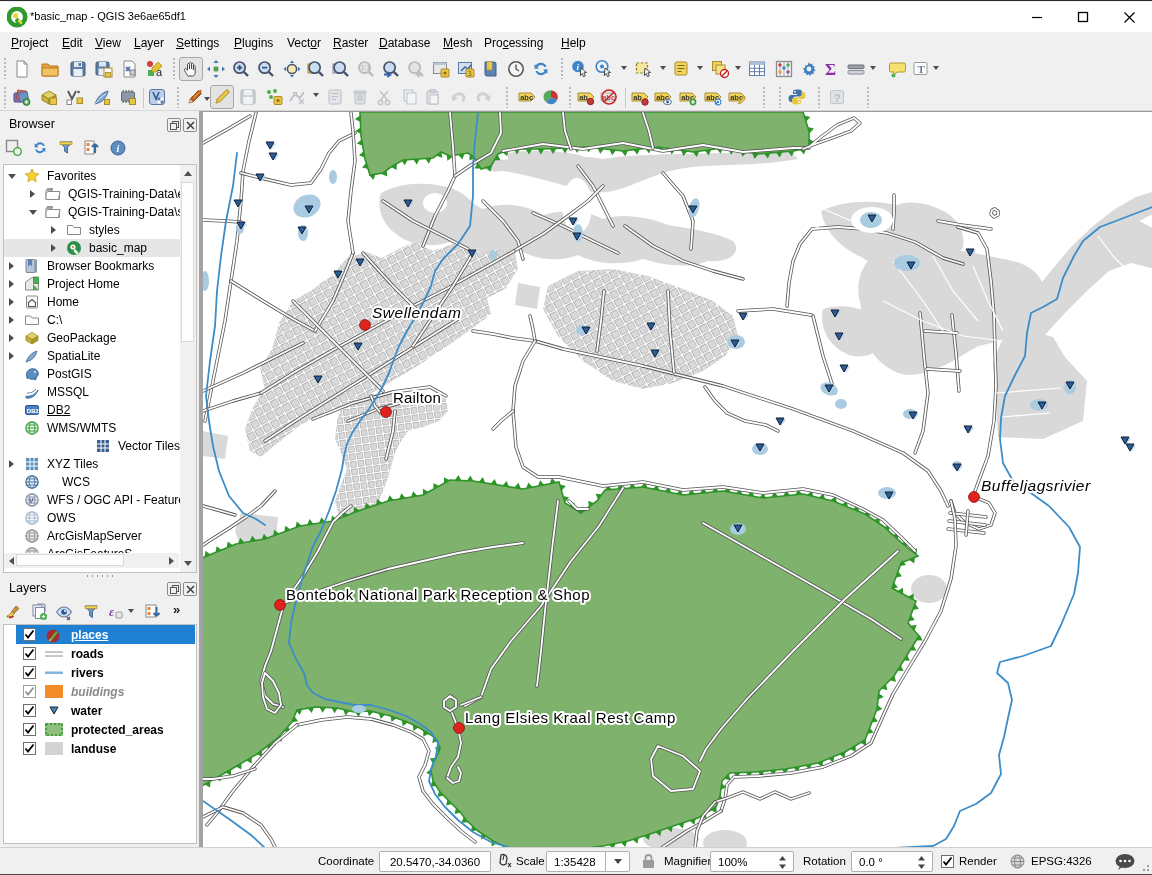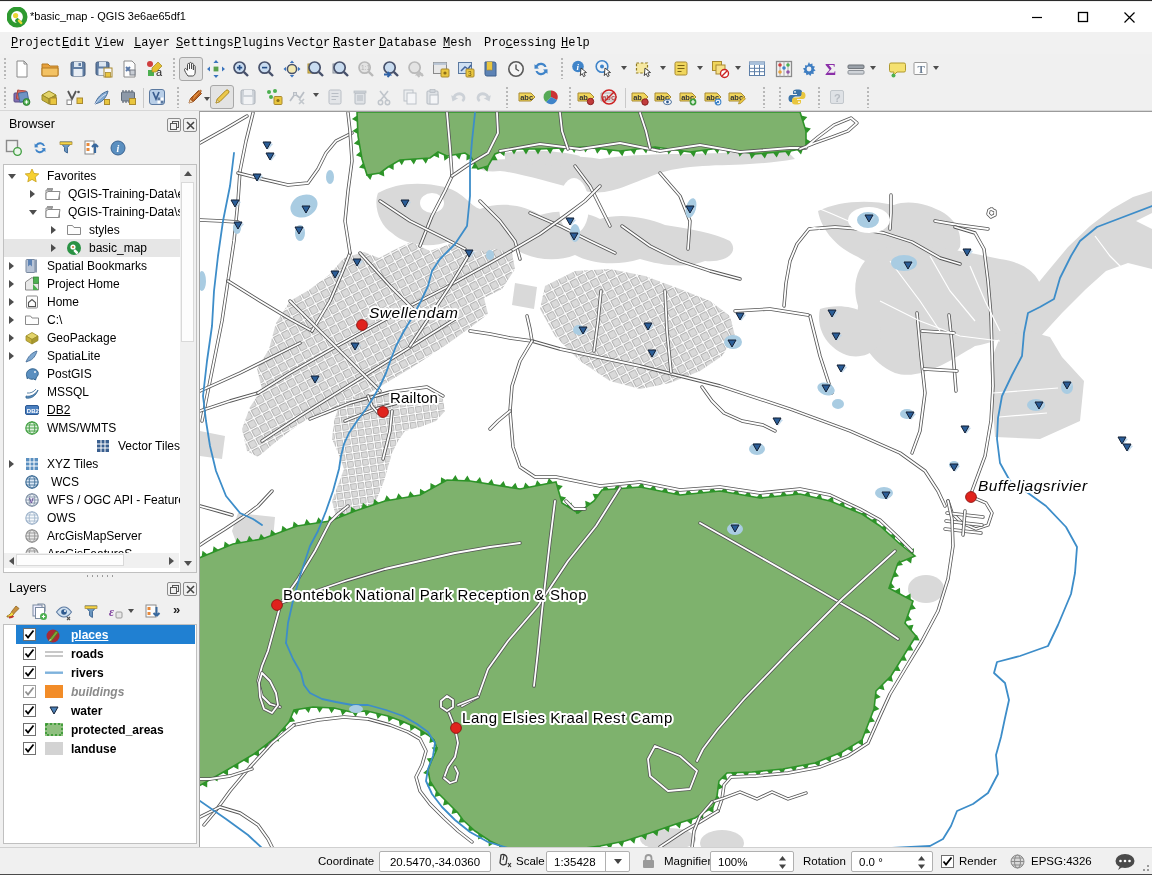--- a/index.html
+++ b/index.html
@@ -5,21 +5,21 @@
 * { margin:0; padding:0; box-sizing:border-box; }
 html,body { width:1152px; height:875px; overflow:hidden; font-family:"Liberation Sans",sans-serif; background:#f0f0f0; }
 #win { position:relative; width:1152px; height:875px; border-top:1px solid #2b2b2b; background:#f0f0f0; }
 
 #titlebar { position:absolute; left:0; top:1px; width:1152px; height:30px; background:#ffffff; }
 #titlebar .title { position:absolute; left:30px; top:8px; font-size:11px; color:#000; }
 #winbtns { position:absolute; right:0; top:0; height:30px; display:flex; }
 .wb { width:46px; height:30px; display:flex; align-items:center; justify-content:center; }
 
 #menubar { position:absolute; left:0; top:31px; width:1152px; height:22px; background:#f1f1f1; font-size:12px; color:#000; }
-#menubar span { position:absolute; top:4px;font-family:Liberation Mono, monospace; }
+#menubar span { position:absolute; top:4px; }
 #menubar u { text-decoration:underline; }
 
 #tb1 { position:absolute; left:0; top:53px; width:1152px; height:29px; background:#f0f0f0; }
 #tb2 { position:absolute; left:0; top:82px; width:1152px; height:28px; background:#f0f0f0; border-bottom:1px solid #d7d7d7; }
 .ic { position:absolute; width:24px; height:24px; display:flex; align-items:center; justify-content:center; }
 .pressed { background:#e3e3e3; border:1px solid #a8a8a8; border-radius:3px; }
 .grip { position:absolute; width:5px; height:22px; top:3px; background-image:radial-gradient(circle,#b8b8b8 1px, transparent 1.2px); background-size:4px 4px; }
 .vsep { position:absolute; width:1px; height:20px; top:4px; background:#c9c9c9; }
 .dd { position:absolute; top:10px; width:0; height:0; border-left:3.5px solid transparent; border-right:3.5px solid transparent; border-top:4px solid #4d4d4d; }
 
@@ -38,21 +38,21 @@
 .lrow { position:absolute; left:12px; width:180px; height:19px; display:flex; align-items:center; font-size:12px; }
 .cb { width:13px; height:13px; background:#fff; border:1px solid #707070; margin-left:7px; display:flex; align-items:center; justify-content:center; flex:none; }
 .sw { width:18px; height:13px; margin-left:9px; flex:none; }
 
 #statusbar { position:absolute; left:0; top:846px; width:1152px; height:28px; background:#f0f0f0; border-top:1px solid #d0d0d0; font-size:11.5px; color:#000; }
 #statusbar .box { position:absolute; top:3px; height:21px; background:#fff; border:1px solid #b0b0b0; border-radius:2px; font-size:11.5px; display:flex; align-items:center; }
 #locator { position:absolute; left:4px; top:3px; width:200px; height:21px; background:#fff; border:1px solid #b4b4b4; border-radius:2px; color:#9a9a9a; display:flex; align-items:center; font-size:12.5px; }
 .slabel { position:absolute; top:7px; }
 #bottomedge { position:absolute; left:0; top:873px; width:1152px; height:2px; background:#4a4a4a; }
 
-#map { position:absolute; left:199px; top:110px; width:953px; height:736px; background:#fff; border-top:1px solid #9b9b9b; border-left:1px solid #a3a3a3; }
+#map { position:absolute; left:199px; top:110px; width:953px; height:736px; background:#fff; border-top:1px solid #9b9b9b; border-left:4px solid #a3a3a3; }
 </style>
 </head>
 <body>
 <div id="win">
 
   <div id="titlebar">
     <svg style="position:absolute;left:7px;top:5px" width="21" height="21" viewBox="0 0 21 21">
       <circle cx="10" cy="10" r="8.2" fill="none" stroke="#2e9a30" stroke-width="4.6"></circle>
       <circle cx="8.6" cy="8.6" r="2.6" fill="#e9d733"></circle>
       <rect x="10.5" y="10.5" width="8" height="4.4" rx="1.6" fill="#2e9a30" transform="rotate(45 10.5 10.5)"></rect>
@@ -646,21 +646,21 @@
 </div>
 <div class="trow" style="top:92px;width:176px;">
 <span class="tw expand-closed" style="margin-left:5px"></span>
 <span style="margin-left:10px;display:inline-flex">
             <svg width="16" height="16" viewBox="0 0 16 16" style="flex:none">
               <rect x="2" y="1.5" width="9" height="13" rx="1" fill="#b8c4d6" stroke="#7a8aa0"></rect>
               <path d="M11 1.5 h2 v13 l-0 0 h-2 z" fill="#8a9ab0"></path>
               <path d="M4 1.5 v7 l2-1.8 2 1.8 v-7 z" fill="#5d83b5"></path>
             </svg>
           </span>
-<span style="margin-left:7px">Spatial Bookmarks</span>
+<span style="margin-left:7px">Browser Bookmarks</span>
 </div>
 <div class="trow" style="top:110px;width:176px;">
 <span class="tw expand-closed" style="margin-left:5px"></span>
 <span style="margin-left:10px;display:inline-flex">
             <svg width="16" height="16" viewBox="0 0 16 16" style="flex:none">
               <path d="M1.5 6 l6.5-4.5 6.5 4.5 v8 h-13 z" fill="#e8e8e8" stroke="#8a8a8a"></path>
               <path d="M9 8 l5.5 6 h-5.5 z" fill="#4caf50"></path>
               <rect x="9.5" y="1" width="5" height="6.5" fill="#4caf50" stroke="#2e7d32" stroke-width="0.7"></rect>
             </svg>
           </span>
@@ -762,21 +762,21 @@
 <span style="margin-left:7px">XYZ Tiles</span>
 </div>
 <div class="trow" style="top:308px;width:176px;">
 <span style="margin-left:20px;display:inline-flex">
             <svg width="16" height="16" viewBox="0 0 16 16" style="flex:none">
               <circle cx="8" cy="8" r="6.2" fill="#dce8f5" stroke="#33648f" stroke-width="1.1"></circle>
               <ellipse cx="8" cy="8" rx="2.8" ry="6.2" fill="none" stroke="#33648f" stroke-width="0.8"></ellipse>
               <path d="M2 8 h12 M3 5 h10 M3 11 h10" stroke="#33648f" stroke-width="0.8" fill="none"></path>
             </svg>
           </span>
-<span style="margin-left:11px">WCS</span>
+<span style="margin-left:22px">WCS</span>
 </div>
 <div class="trow" style="top:326px;width:176px;">
 <span style="margin-left:20px;display:inline-flex">
             <svg width="16" height="16" viewBox="0 0 16 16" style="flex:none">
               <circle cx="8" cy="8" r="6.2" fill="#eef3f8" stroke="#7a8aa0" stroke-width="1.1"></circle>
               <ellipse cx="8" cy="8" rx="2.8" ry="6.2" fill="none" stroke="#7a8aa0" stroke-width="0.8"></ellipse>
               <path d="M2 8 h12 M3 5 h10 M3 11 h10" stroke="#7a8aa0" stroke-width="0.8" fill="none"></path>
               <text x="5" y="11" font-size="7" fill="#6a4a9a" font-weight="bold" font-family="Liberation Sans">V</text>
             </svg>
           </span>

